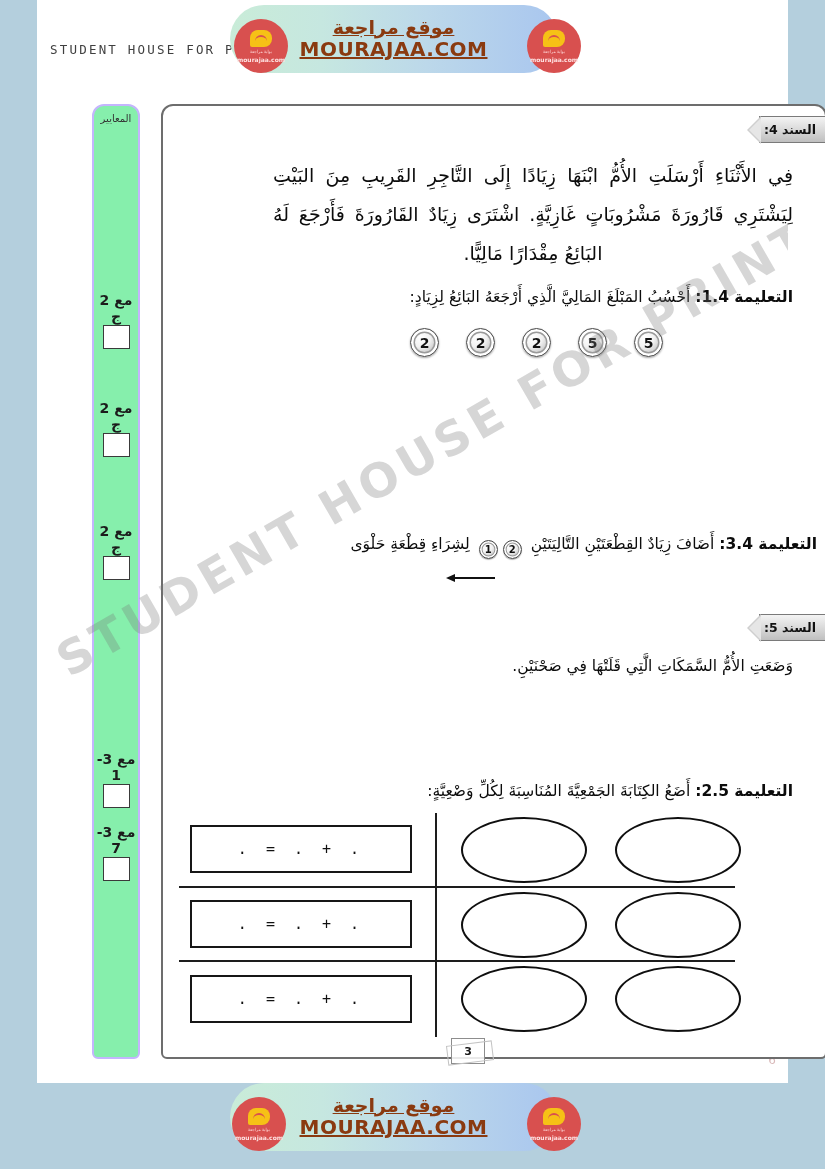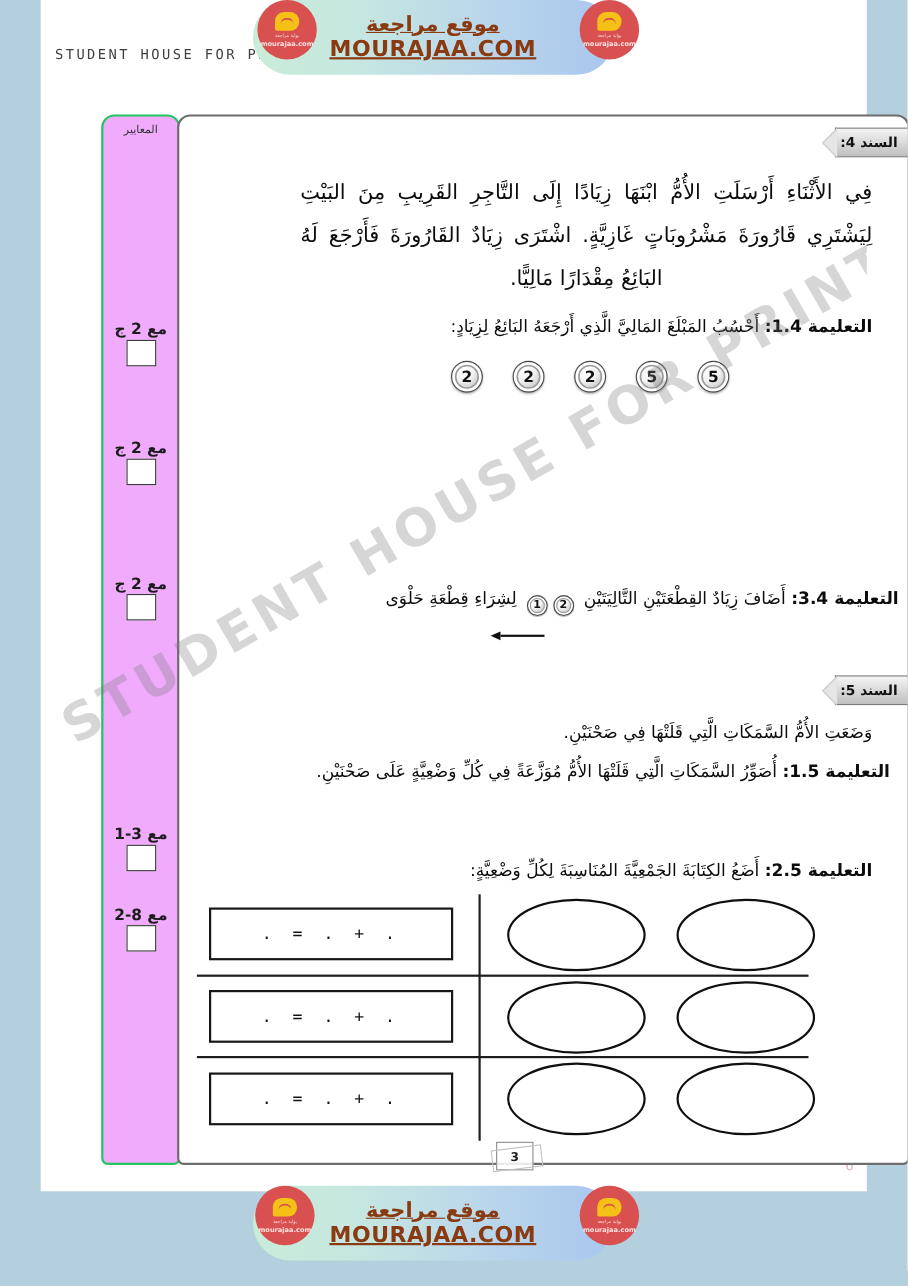--- a/index.html
+++ b/index.html
@@ -62,24 +62,24 @@
     border-radius: 12px 12px 6px 6px;
     background: #fff;
     direction: rtl;
     z-index: 2;
   }
 
   
   .criteria-col {
     position: absolute;
     left: 55px; top: 104px;
-    width: 72px; height: 955px;
-    border: 2px solid #22c55e;
+    width: 48px; height: 955px;
+    border: 2px solid #c4b5fd;
     border-radius: 12px 12px 6px 6px;
-    background: #f0abfc;
+    background: #86efac;
     direction: rtl;
     z-index: 2;
   }
   .criteria-title {
     text-align: center;
     font-size: 10px;
     color: #333;
     margin-top: 7px;
     font-family: "DejaVu Sans", sans-serif;
   }
@@ -282,21 +282,21 @@
     color: #d9b9b9;
   }
 
   
   .banner {
     position: absolute;
     left: 0; width: 787px;
     height: 73px;
     z-index: 9;
     display: flex;
-    align-items: flex-start;
+    align-items: flex-end;
     justify-content: center;
   }
   .banner.top { top: 0; }
   .banner.bottom { top: 1078px; }
 
   .banner-pill {
     position: relative;
     width: 328px; height: 68px;
     border-radius: 34px;
     background: linear-gradient(90deg,#c9ecd8 0%,#c6e7e0 28%,#bcd8ea 60%,#a9c6ef 100%);
@@ -384,21 +384,21 @@
       <span class="criteria-label">مع 2 ج</span>
       <div class="criteria-box"></div>
     </div>
 
     <div class="criteria-cell" style="top:645px;">
       <span class="criteria-label">مع 3-1</span>
       <div class="criteria-box"></div>
     </div>
 
     <div class="criteria-cell" style="top:718px;">
-      <span class="criteria-label">مع 8-2</span>
+      <span class="criteria-label">مع 3-7</span>
       <div class="criteria-box"></div>
     </div>
   </div>
 
   <div class="content-frame">
 
     <div class="sanad-tag" style="right:-2px; top:10px;">السند 4:</div>
 
     <div class="ar para" style="right:32px; top:50px; width:520px;">فِي الأَثْنَاءِ أَرْسَلَتِ الأُمُّ ابْنَهَا زِيَادًا إِلَى التَّاجِرِ القَرِيبِ مِنَ البَيْتِ لِيَشْتَرِي قَارُورَةَ مَشْرُوبَاتٍ غَازِيَّةٍ. اشْتَرَى زِيَادٌ القَارُورَةَ فَأَرْجَعَ لَهُ البَائِعُ مِقْدَارًا مَالِيًّا.</div>
 
@@ -430,24 +430,20 @@
 
     <div class="arrow-line" style="right:330px; top:468px;">
       <div class="head"></div>
       <div class="shaft"></div>
     </div>
 
     <div class="sanad-tag" style="right:-2px; top:508px;margin-left:44px;">السند 5:</div>
 
     <div class="ar instr" style="right:32px; top:545px; width:520px;">وَضَعَتِ الأُمُّ السَّمَكَاتِ الَّتِي قَلَتْهَا فِي صَحْنَيْنِ.</div>
 
-    <div class="ar instr" style="right:16px; top:580px; width:545px;">
-      <b>التعليمة 1.5:</b>
-      <span>أُصَوِّرُ السَّمَكَاتِ الَّتِي قَلَتْهَا الأُمُّ مُوَزَّعَةً فِي كُلِّ وَضْعِيَّةٍ عَلَى صَحْنَيْنِ.</span>
-    </div>
 
     <div class="ar instr" style="right:32px; top:670px; width:520px;">
       <b>التعليمة 2.5:</b>
       <span>أَضَعُ الكِتَابَةَ الجَمْعِيَّةَ المُنَاسِبَةَ لِكُلِّ وَضْعِيَّةٍ:</span>
     </div>
 
     <div class="ans-table">
       <div class="vline"></div>
 
       <div class="ans-row">

